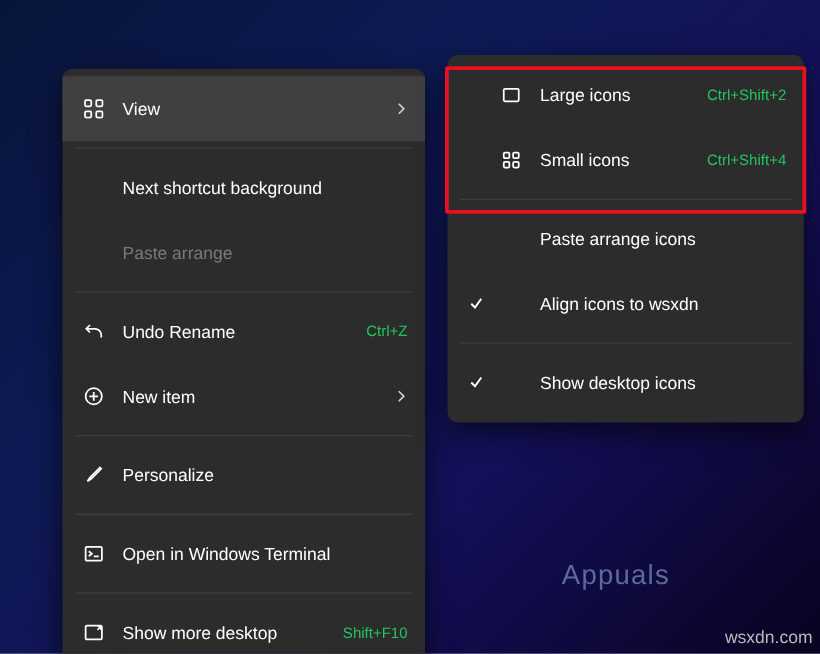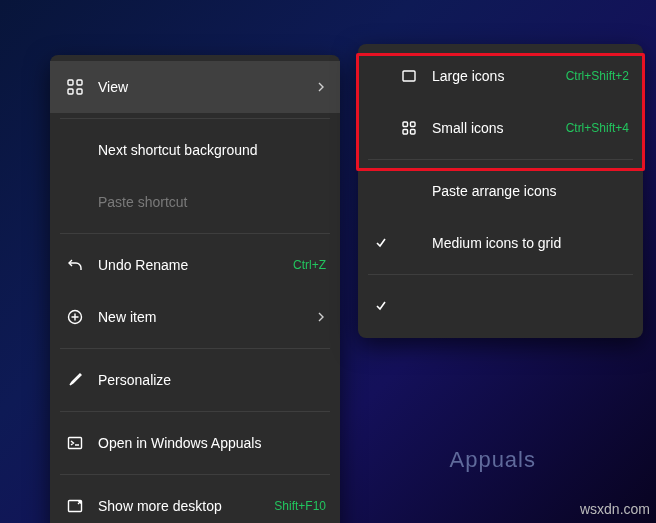--- a/index.html
+++ b/index.html
@@ -86,21 +86,21 @@
 
   <div class="sep"></div>
 
   <div class="item">
     <span class="icon-slot"></span>
     <span class="label">Next shortcut background</span>
   </div>
 
   <div class="item disabled">
     <span class="icon-slot"></span>
-    <span class="label">Paste shortcut</span>
+    <span class="label">Paste arrange</span>
   </div>
 
   <div class="sep"></div>
 
   <div class="item">
     <span class="icon-slot">
       <svg width="16" height="16" viewBox="0 0 16 16" fill="none" stroke="#fff" stroke-width="1.4">
         <path d="M5 3L2 6l3 3"></path>
           <path d="M2 6h7a5 5 0 015 5v2"></path>
       </svg>
@@ -138,21 +138,21 @@
 
   <div class="sep"></div>
 
   <div class="item">
     <span class="icon-slot">
       <svg width="16" height="16" viewBox="0 0 16 16" fill="none" stroke="#fff" stroke-width="1.4">
         <rect x="1.5" y="2.5" width="13" height="11" rx="1"></rect>
           <path d="M4 6l2.5 2L4 10M8 10h4"></path>
       </svg>
     </span>
-    <span class="label">Open in Windows Appuals</span>
+    <span class="label">Open in Windows Terminal</span>
   </div>
 
   <div class="sep"></div>
 
   <div class="item">
     <span class="icon-slot">
       <svg width="16" height="16" viewBox="0 0 16 16" fill="none" stroke="#fff" stroke-width="1.4">
         <rect x="1.5" y="2.5" width="13" height="11" rx="1"></rect>
           <path d="M11 6l3-3M14 3h-3M14 3v3"></path>
       </svg>
@@ -199,32 +199,33 @@
     <span class="label">Paste arrange icons</span>
   </div>
 
   <div class="item">
     <span class="check-slot">
       <svg width="12" height="12" viewBox="0 0 12 12" fill="none" stroke="#fff" stroke-width="1.6">
           <path d="M2 6l3 3 5-7"></path>
         </svg>
     </span>
     <span class="icon-slot"></span>
-    <span class="label">Medium icons to grid</span>
+    <span class="label">Align icons to wsxdn</span>
   </div>
 
   <div class="sep"></div>
 
   <div class="item">
     <span class="check-slot">
       <svg width="12" height="12" viewBox="0 0 12 12" fill="none" stroke="#fff" stroke-width="1.6">
           <path d="M2 6l3 3 5-7"></path>
         </svg>
     </span>
     <span class="icon-slot"></span>
+    <span class="label">Show desktop icons</span>
   </div>
 
 </div>
 
 <div class="highlight-box hb1"></div>
 
 <div class="logo">
   <span>Appuals</span>
 </div>
 <div class="watermark">wsxdn.com</div>

